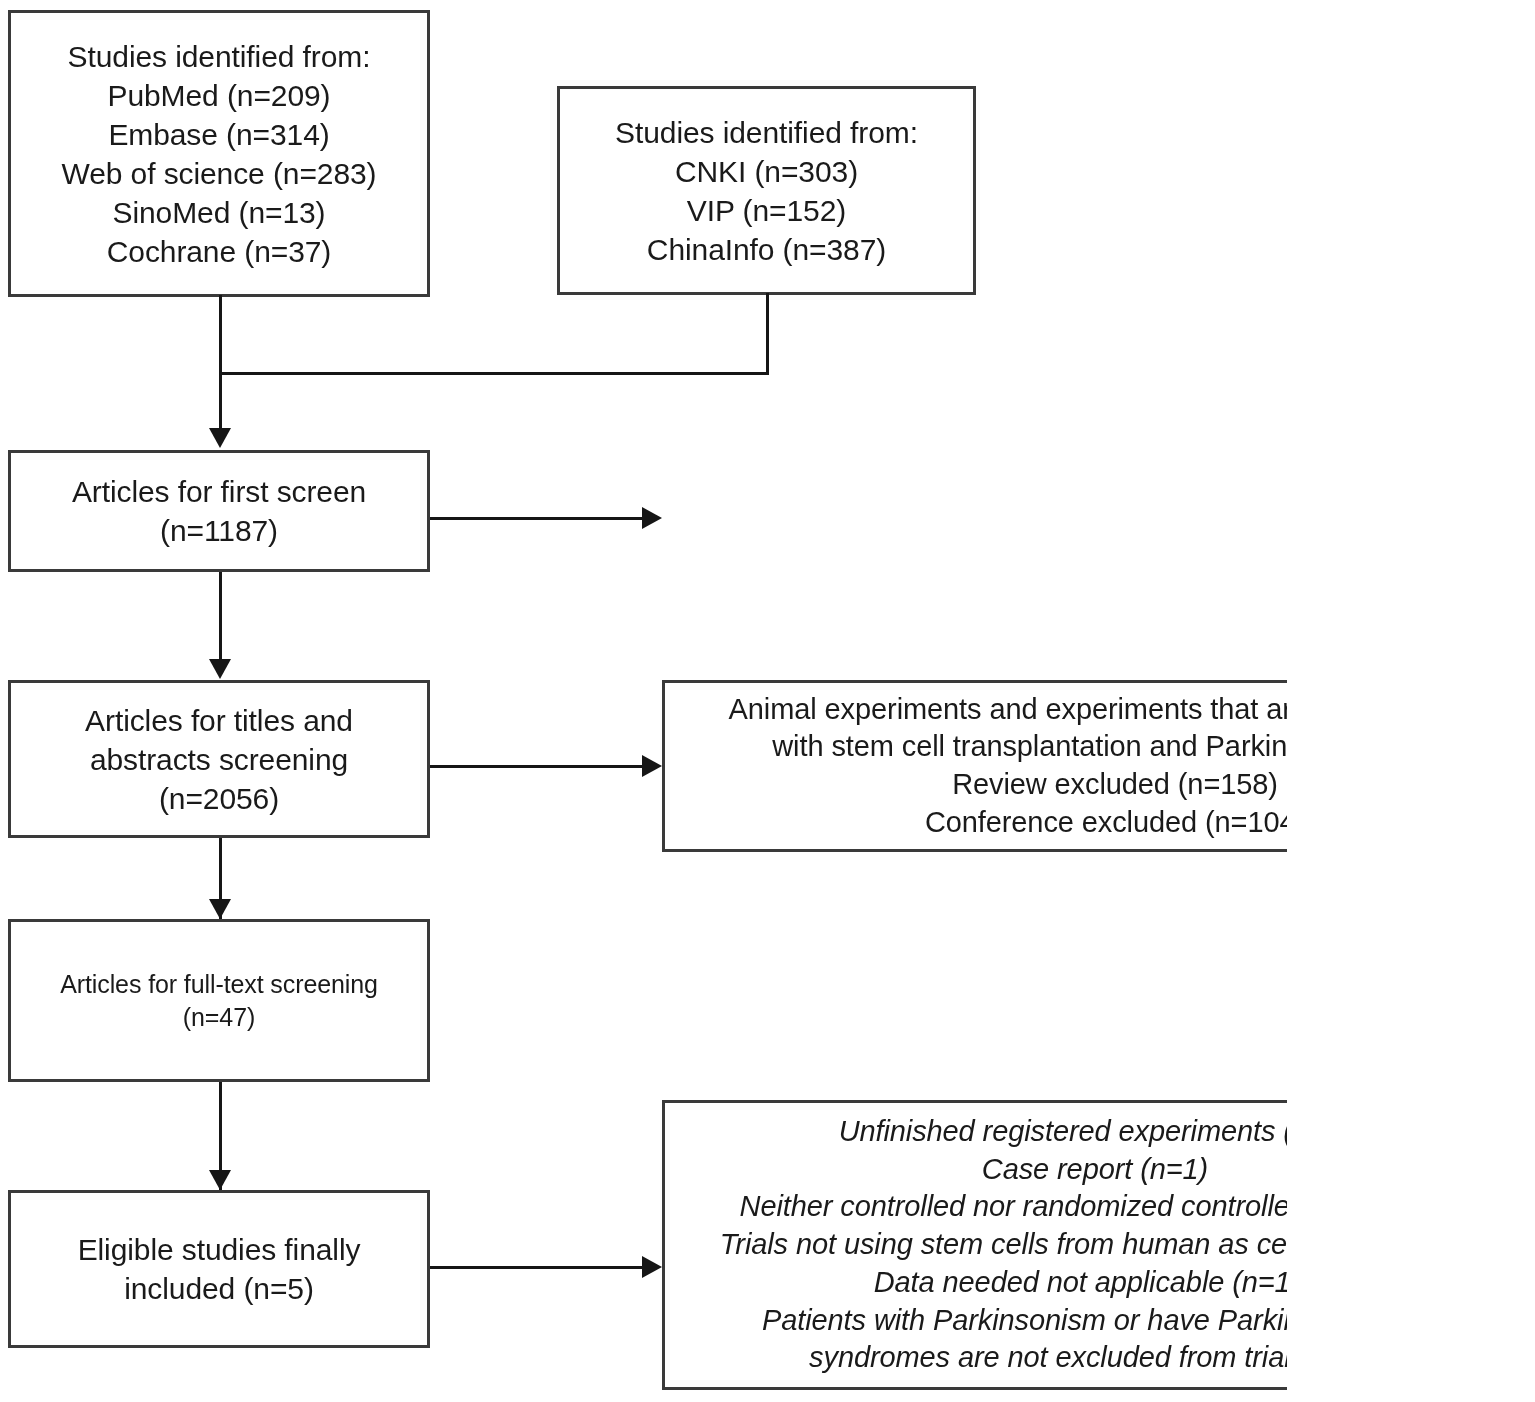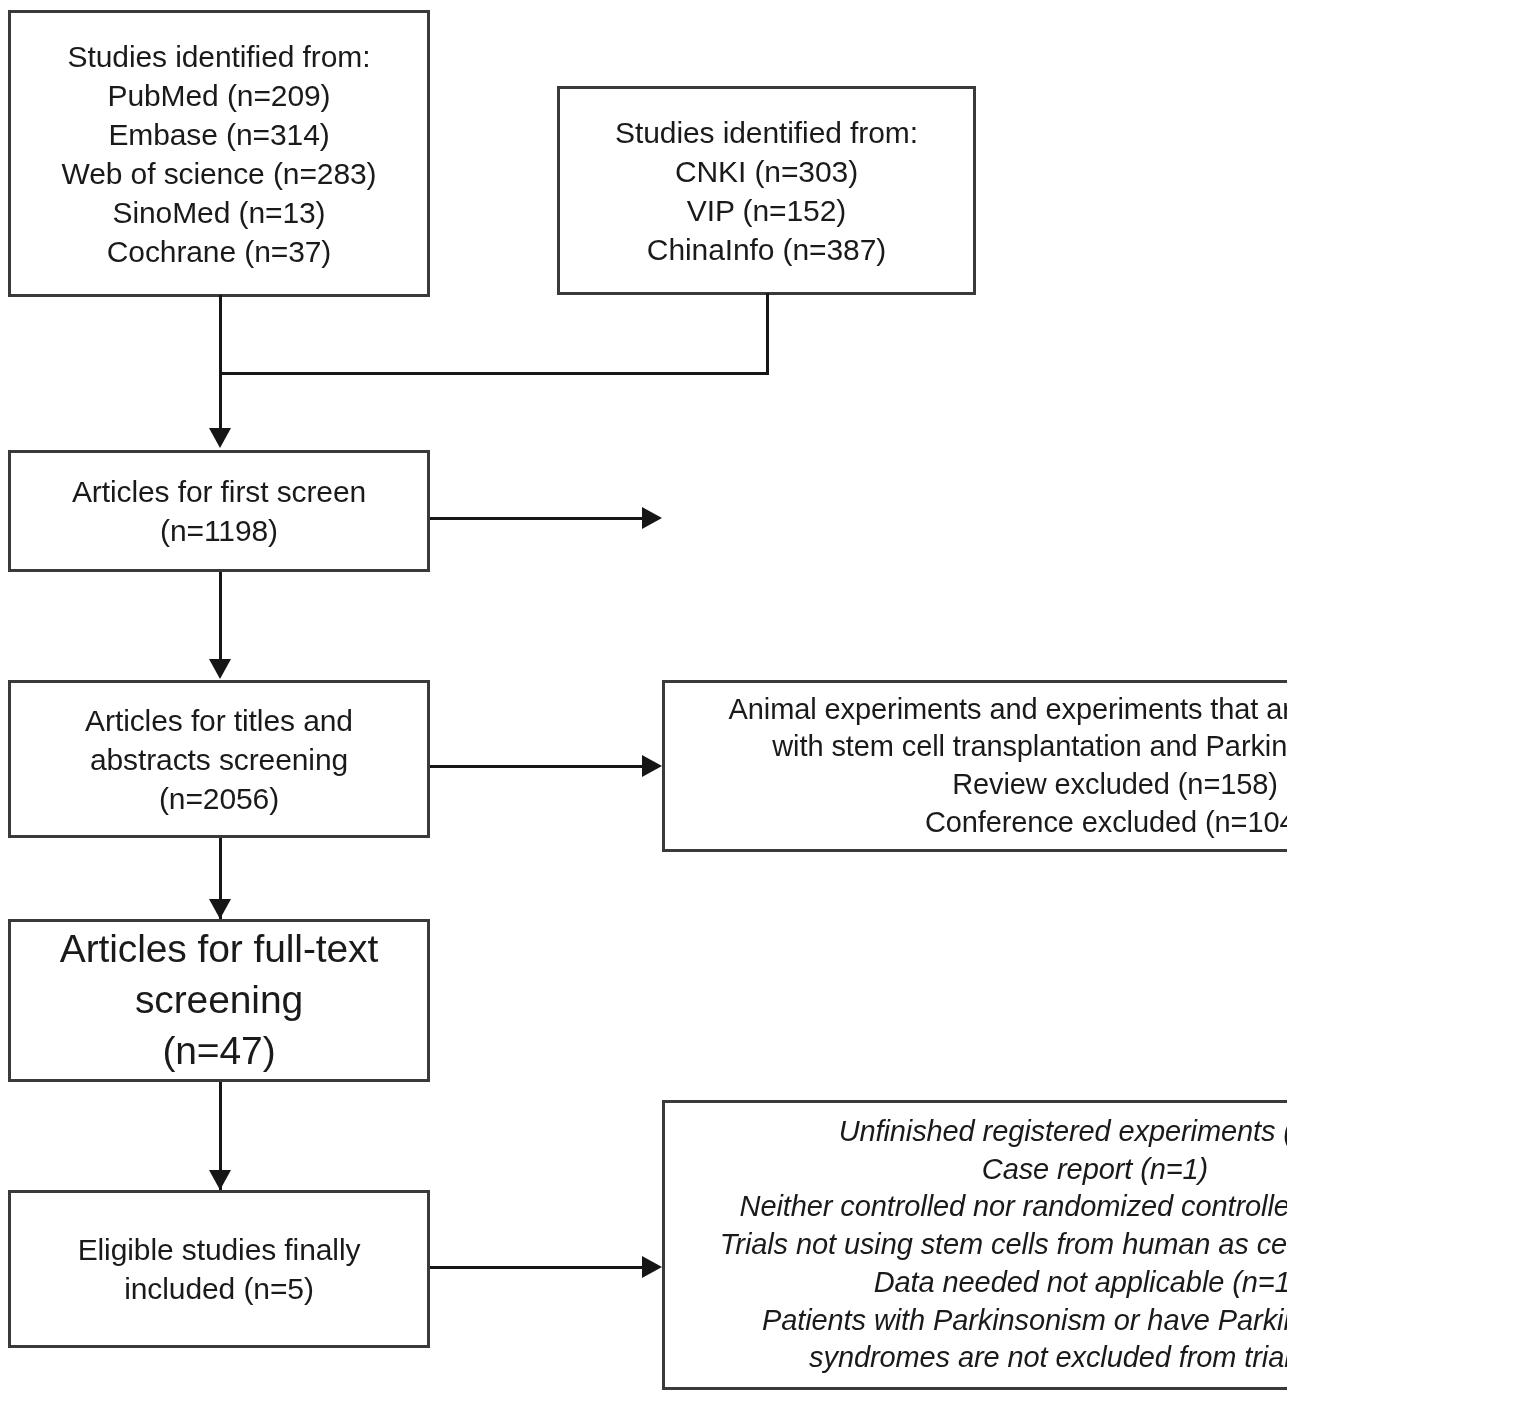--- a/index.html
+++ b/index.html
@@ -44,21 +44,21 @@
 
   #node-duplicates   { left: 662px; top: 452px; width: 411px; height: 134px; }
   #node-duplicates .txt { font-size: 30px; }
 
   #node-title-abs    { left: 8px;   top: 680px; width: 422px; height: 158px; }
 
   #node-animal       { left: 662px; top: 680px; width: 866px; height: 172px; }
   #node-animal .txt  { font-size: 29px; margin-left: 40px; }
 
   #node-fulltext     { left: 8px;   top: 919px; width: 422px; height: 163px; }
-  #node-fulltext .txt{ font-size: 39px; }
+  #node-fulltext .txt{ font-size: 25px; }
 
   #node-eligible     { left: 8px;   top: 1190px; width: 422px; height: 158px; }
 
   #node-excluded     { left: 662px; top: 1100px; width: 866px; height: 290px; }
   #node-excluded .txt{ font-size: 29px; line-height: 1.30; font-style: italic; }
 
   
   .vline, .hline {
     position: absolute;
     background: #161616;
@@ -97,21 +97,21 @@
 
   <div class="node" id="node-sources-cn">
     <div class="txt">Studies identified from:
 CNKI (n=303)
 VIP (n=152)
 ChinaInfo (n=387)</div>
   </div>
 
   <div class="node" id="node-first-screen">
     <div class="txt">Articles for first screen
-(n=1198)</div>
+(n=1187)</div>
   </div>
 
 
   <div class="node" id="node-title-abs">
     <div class="txt">Articles for titles and
 abstracts screening
 (n=2056)</div>
   </div>
 
   <div class="node" id="node-animal">

